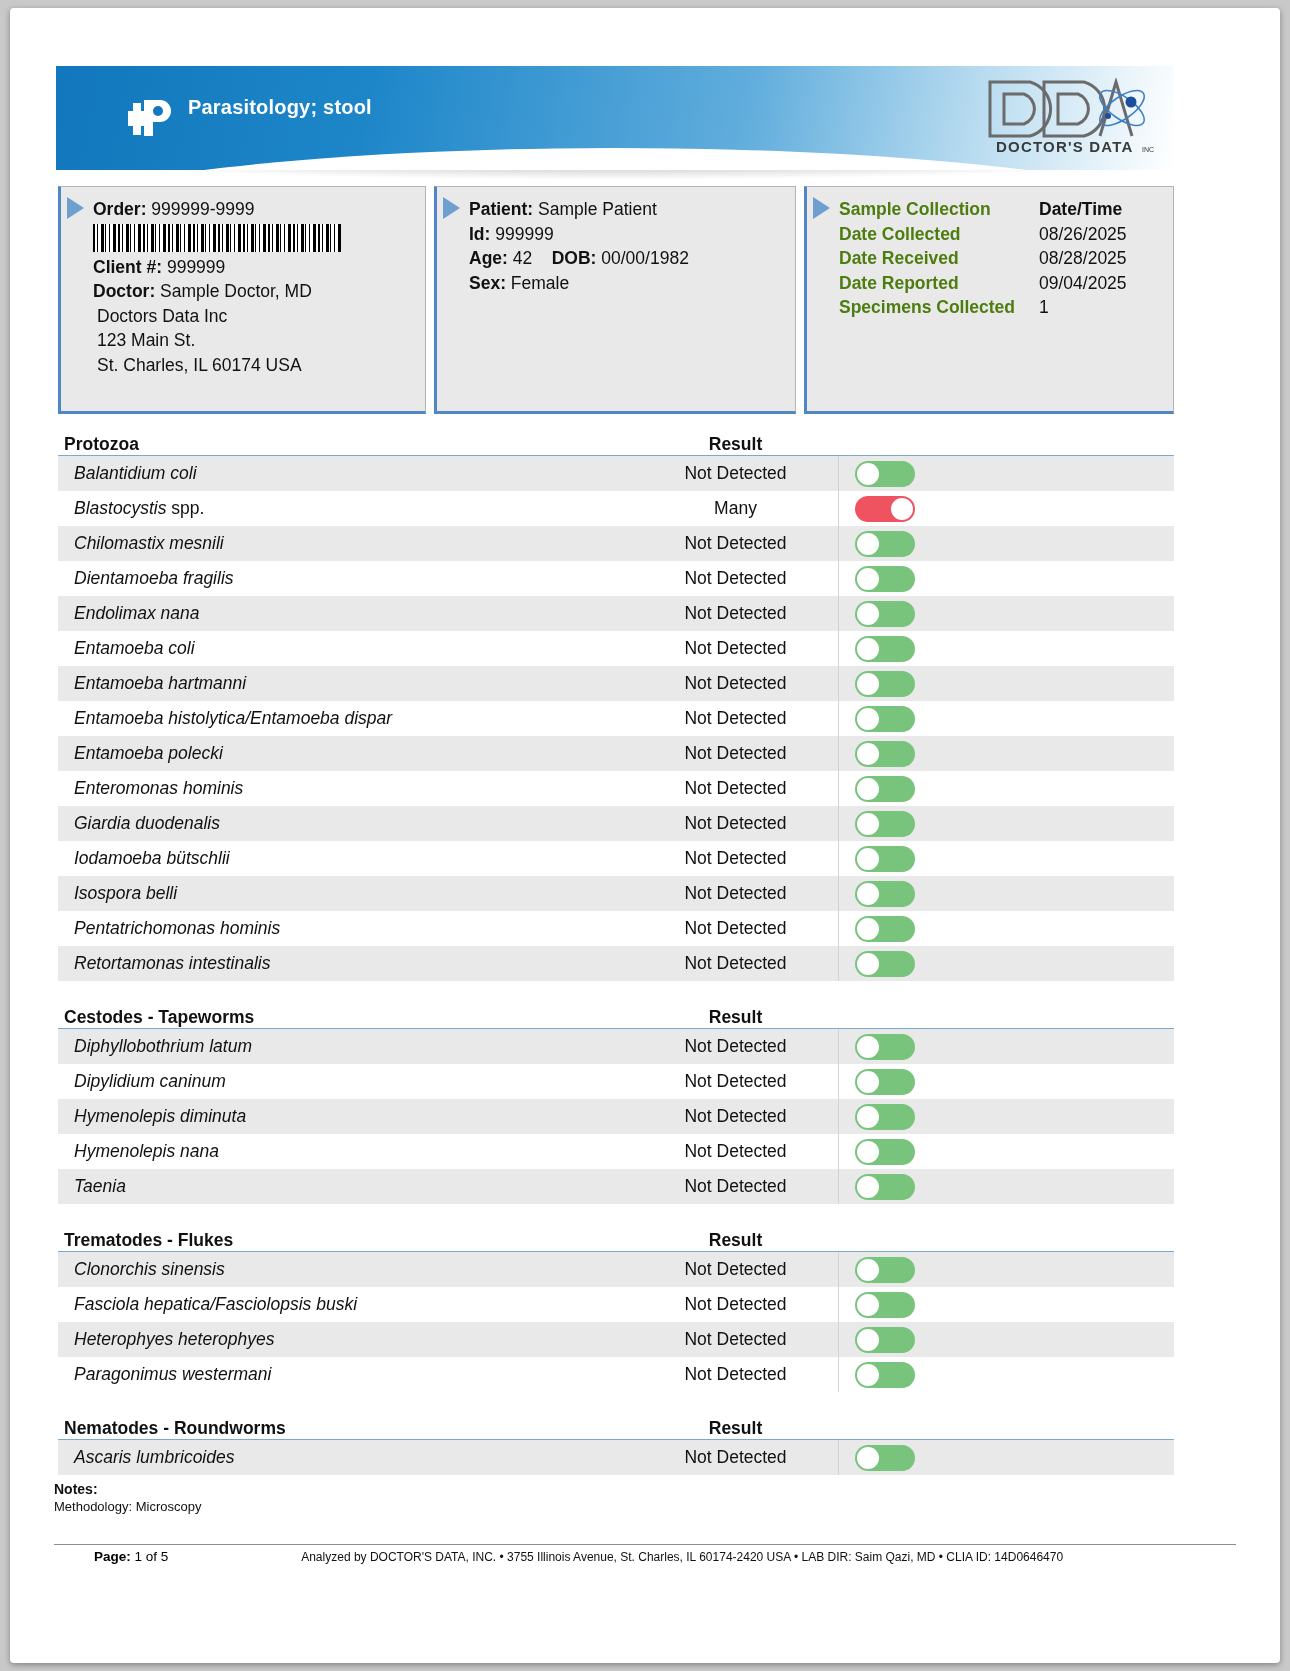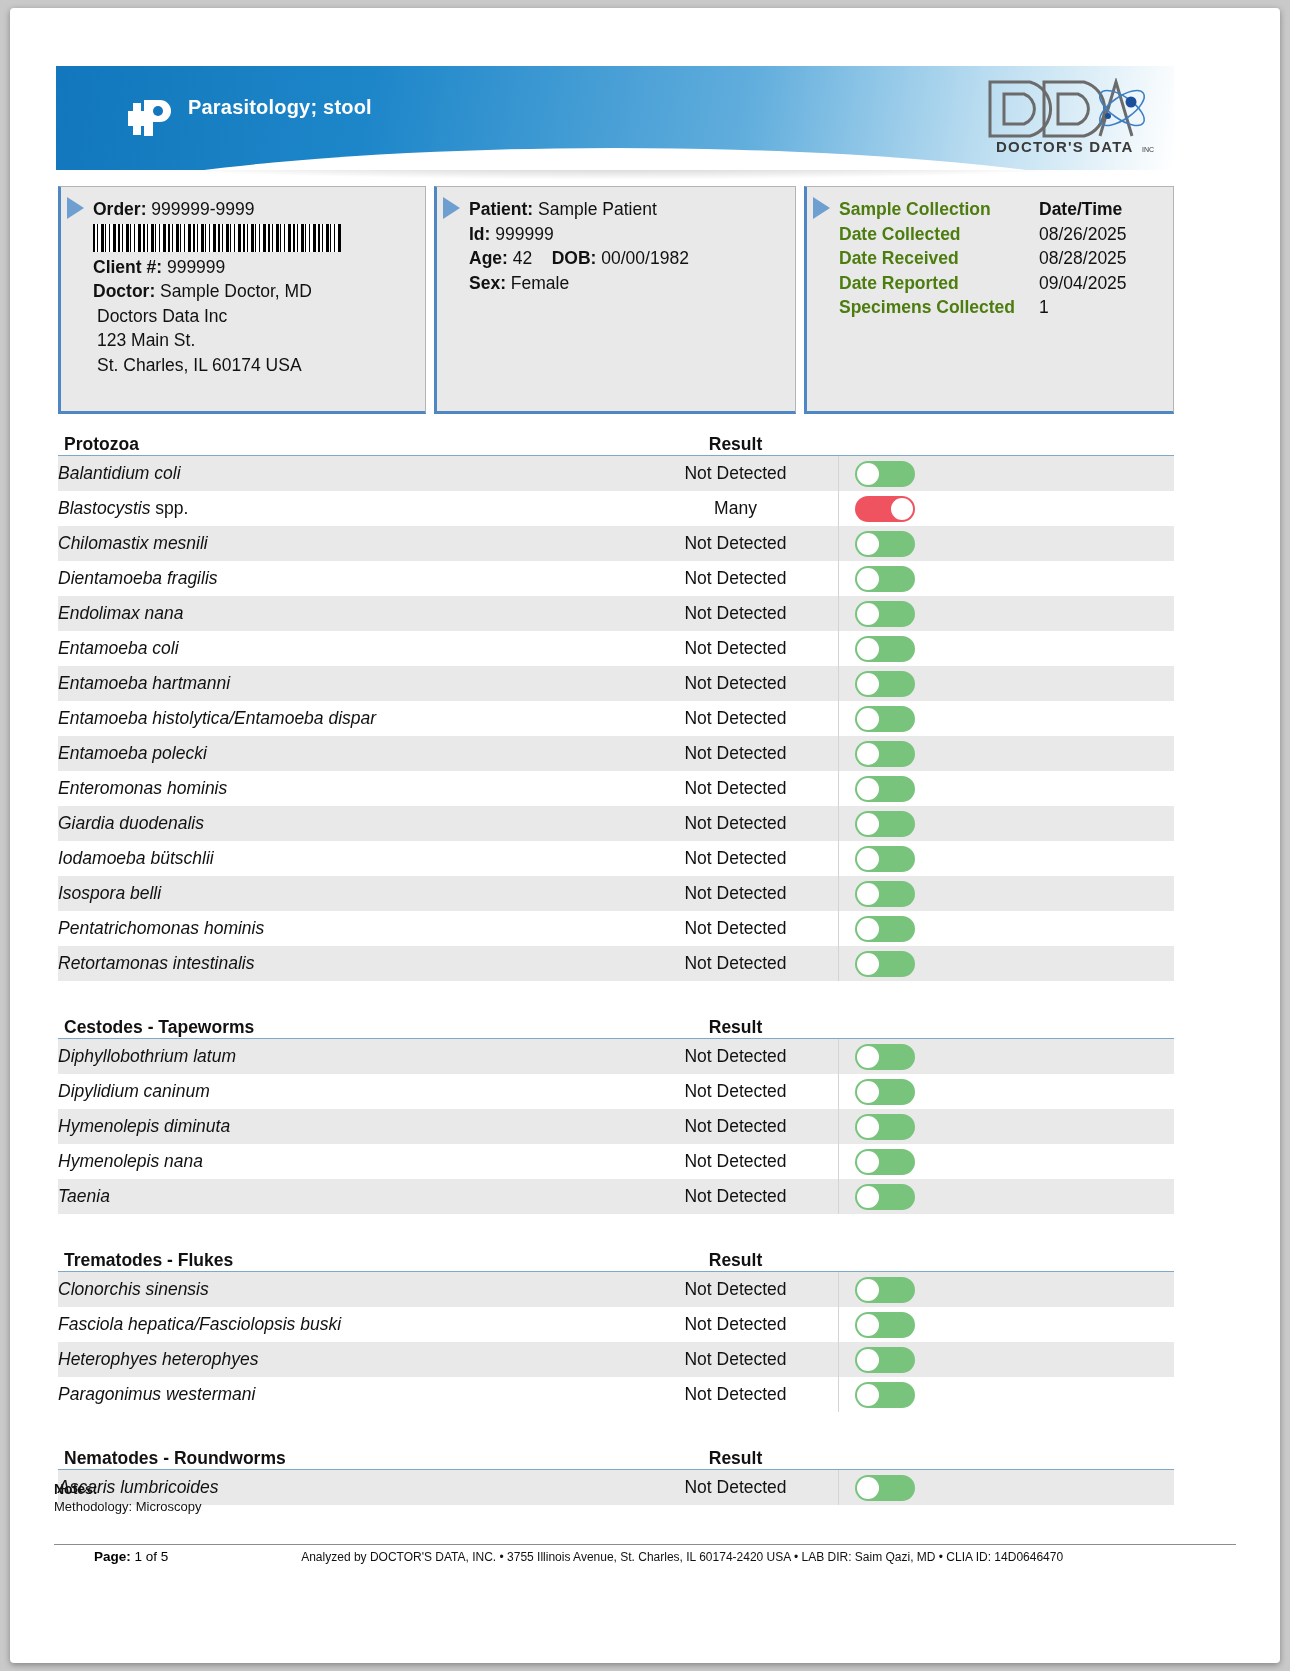--- a/index.html
+++ b/index.html
@@ -111,21 +111,21 @@
   .sample-row .lbl { width: 200px; font-weight: bold; color: #4d7c0f; }
   .sample-row .val { color: #111; }
   .sample-row.head .val { font-weight: bold; }
 
   
   #results {
     position: absolute;
     left: 48px; top: 418px;
     width: 1116px;
   }
-  .section { margin-bottom: 28px; }
+  .section { margin-bottom: 18px; }
   .sec-head {
     display: flex;
     align-items: flex-end;
     height: 30px;
     border-bottom: 1.5px solid #7fa9cb;
   }
   .sec-title {
     width: 575px;
     font-size: 17.5px;
     font-weight: bold;
@@ -140,21 +140,21 @@
     color: #111;
   }
   .row {
     display: flex;
     align-items: center;
     height: 35px;
   }
   .row.alt { background: #e9e9e9; }
   .analyte {
     width: 575px;
-    padding-left: 0;
+    padding-left: 16px;
     font-size: 17.5px;
     font-style: italic;
     color: #111;
     white-space: nowrap;
   }
   .analyte .plain { font-style: normal; }
   .result {
     width: 205px;
     text-align: center;
     font-size: 17.5px;

